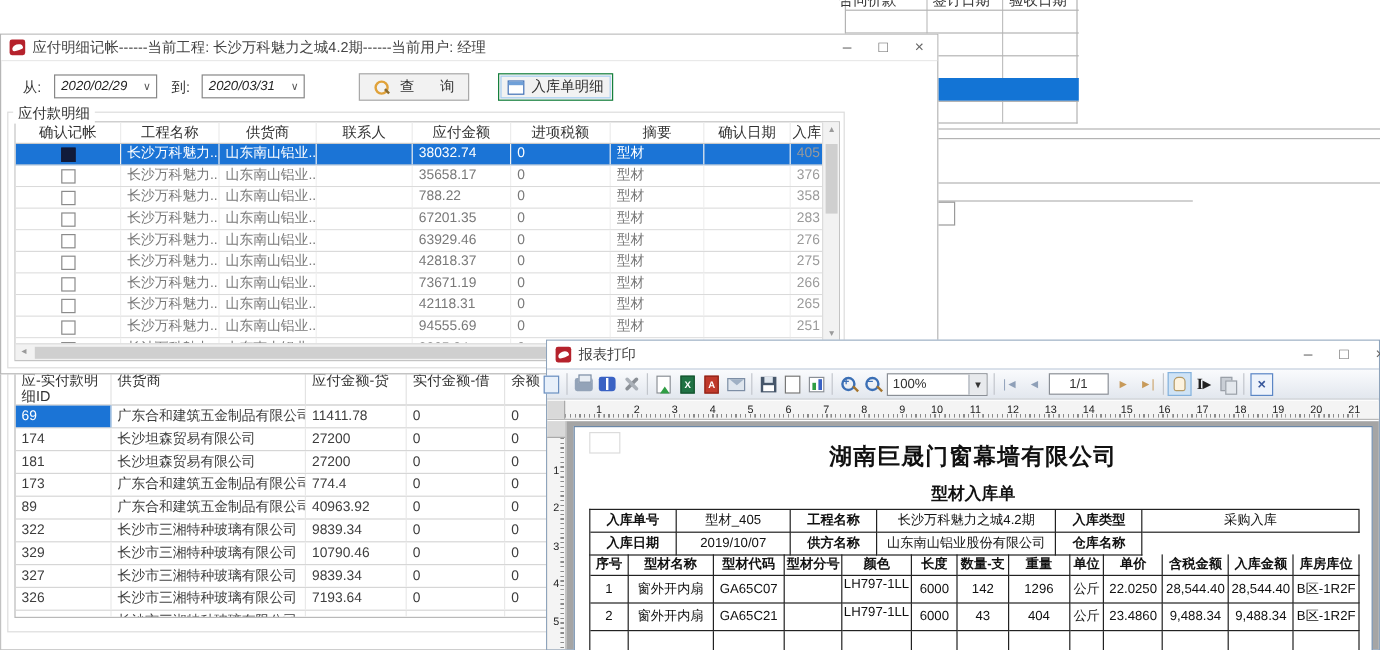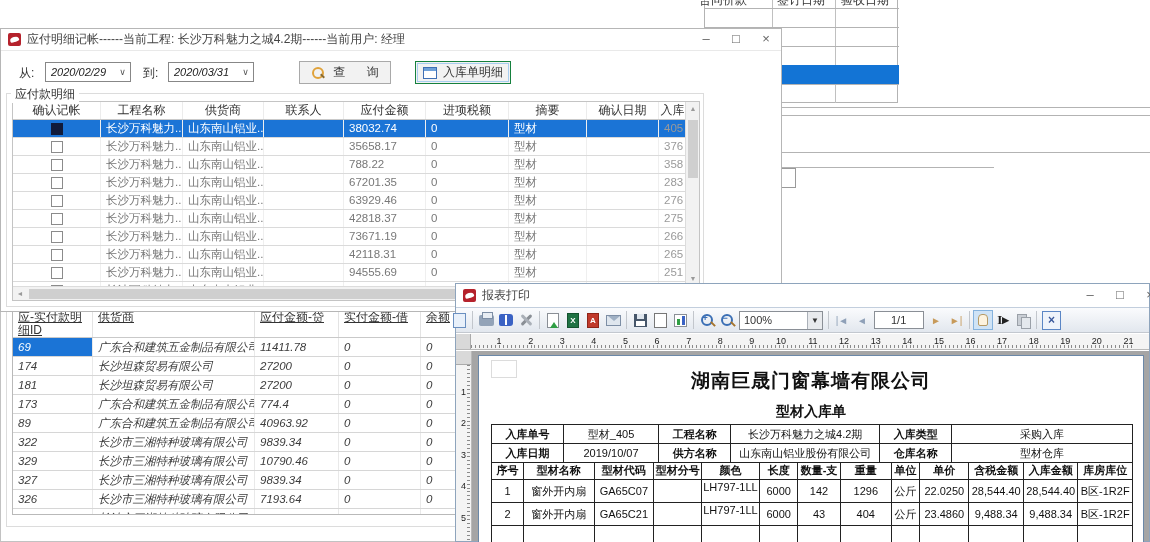--- a/index.html
+++ b/index.html
@@ -36,23 +36,23 @@
 .cb{width:12px;height:12px;border:1px solid #8b8b8b;background:#fff;}
 .cb.on{background:#111b3a;border-color:#111b3a;}
 
 .vscroll{position:absolute;right:0;top:0;width:14px;background:#f2f2f2;border-left:1px solid #dcdcdc;}
 .hscroll{position:absolute;left:0;bottom:0;height:14px;background:#f2f2f2;border-top:1px solid #dcdcdc;}
 .sbtn{position:absolute;width:14px;height:14px;color:#9a9a9a;font-size:7px;text-align:center;line-height:14px;}
 .sthumb{position:absolute;background:#cfcfcf;}
 
 .t2head,.t2row{display:grid;grid-template-columns:80px 162px 84px 82px 44px;}
 .t2head{border-bottom:1px solid #c9c9c9;height:28px;}
-.t2head>div{font-size:12px;color:#333;padding:1px 0 0 5px;line-height:13px;border-right:1px solid #e3e3e3;overflow:hidden;word-break:break-all;text-decoration:underline;}
+.t2head>div{font-size:12px;color:#333;padding:1px 0 0 5px;line-height:13px;border-right:1px solid #e3e3e3;overflow:hidden;word-break:break-all;}
 .t2row{height:19px;border-bottom:1px solid #d6d6d6;}
-.t2row>div{padding-left:5px;line-height:18px;color:#3c3c3c;font-size:11.5px;border-right:1px solid #e9e9e9;overflow:hidden;white-space:nowrap;font-style:italic;}
+.t2row>div{padding-left:5px;line-height:18px;color:#3c3c3c;font-size:11.5px;border-right:1px solid #e9e9e9;overflow:hidden;white-space:nowrap;}
 .t2row>div.sel{background:#1b74d6;color:#fff;}
 
 .bgline{position:absolute;height:1px;background:#b3b3b3;}
 .bgv{position:absolute;width:1px;background:#c0c0c0;}
 
 .toolbar{position:absolute;left:0;top:23px;right:0;height:26px;background:linear-gradient(#fafbfd,#e2e7ee);border-top:1px solid #c2cedd;border-bottom:1px solid #c3c8cf;display:flex;align-items:center;padding-left:2px;}
 .tbi{width:20px;height:20px;display:flex;align-items:center;justify-content:center;position:relative;flex:0 0 auto;}
 .sep{width:1px;height:18px;background:#c2c6cc;margin:0 3px;flex:0 0 auto;}
 .i-sq{width:13px;height:15px;border:1px solid #777;background:#fff;position:relative;}
 .i-print{width:15px;height:11px;background:#93a3b8;border-radius:2px;position:relative;}
@@ -567,21 +567,20 @@
               <div class="rlab">入库类型</div>
               <div>采购入库</div>
             </div>
 
             <div class="ri">
               <div class="rlab">入库日期</div>
               <div>2019/10/07</div>
               <div class="rlab">供方名称</div>
               <div>山东南山铝业股份有限公司</div>
               <div class="rlab">仓库名称</div>
-              <div>型材仓库</div>
             </div>
           </div>
         <div class="rtable" style="top:106px;border-top:none;">
           <div class="rdh">
 
           <div>序号</div>
               <div>型材名称</div>
               <div>型材代码</div>
               <div>型材分号</div>
               <div>颜色</div>

